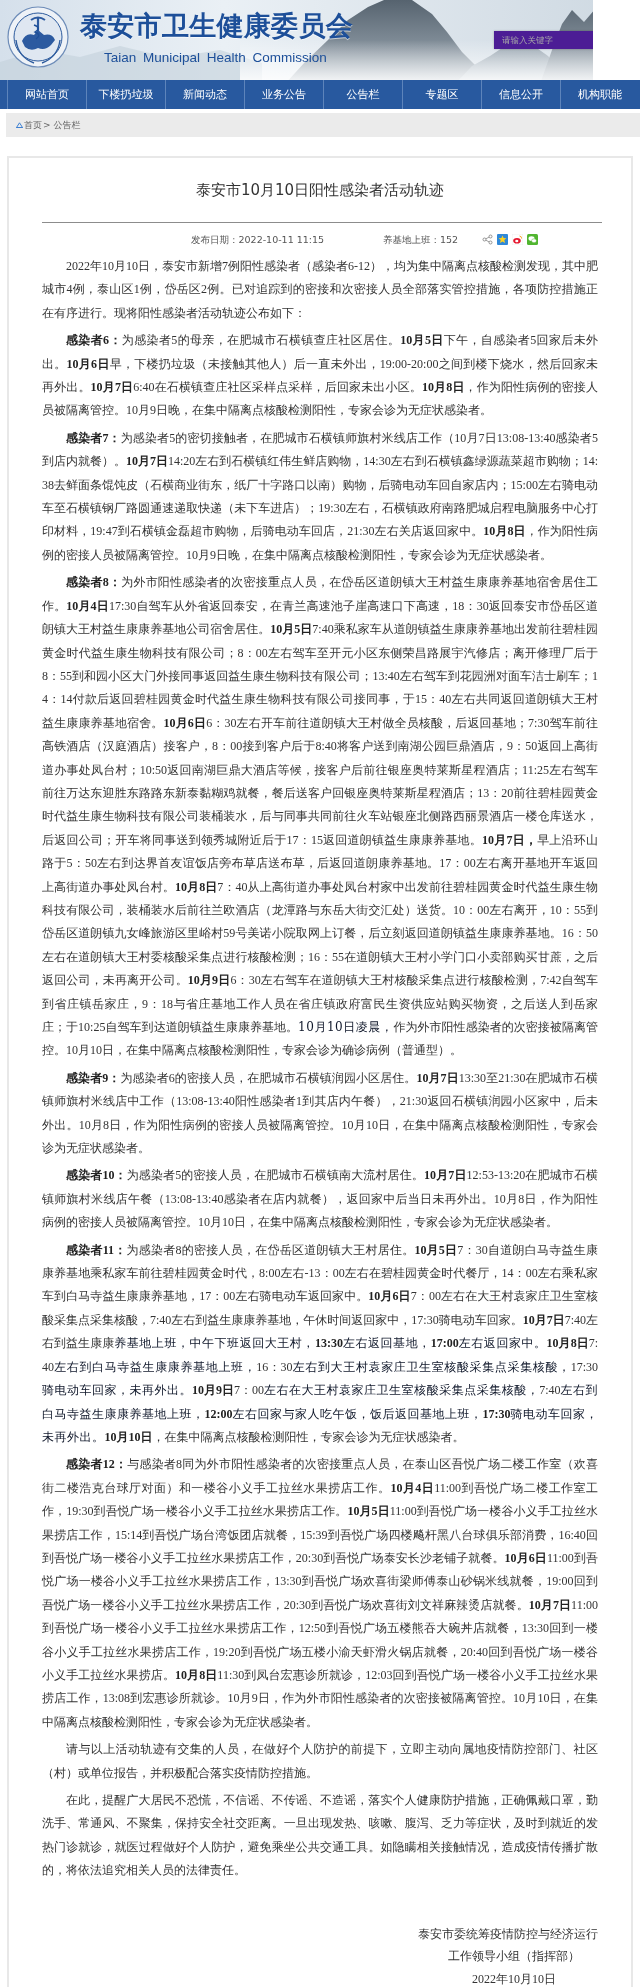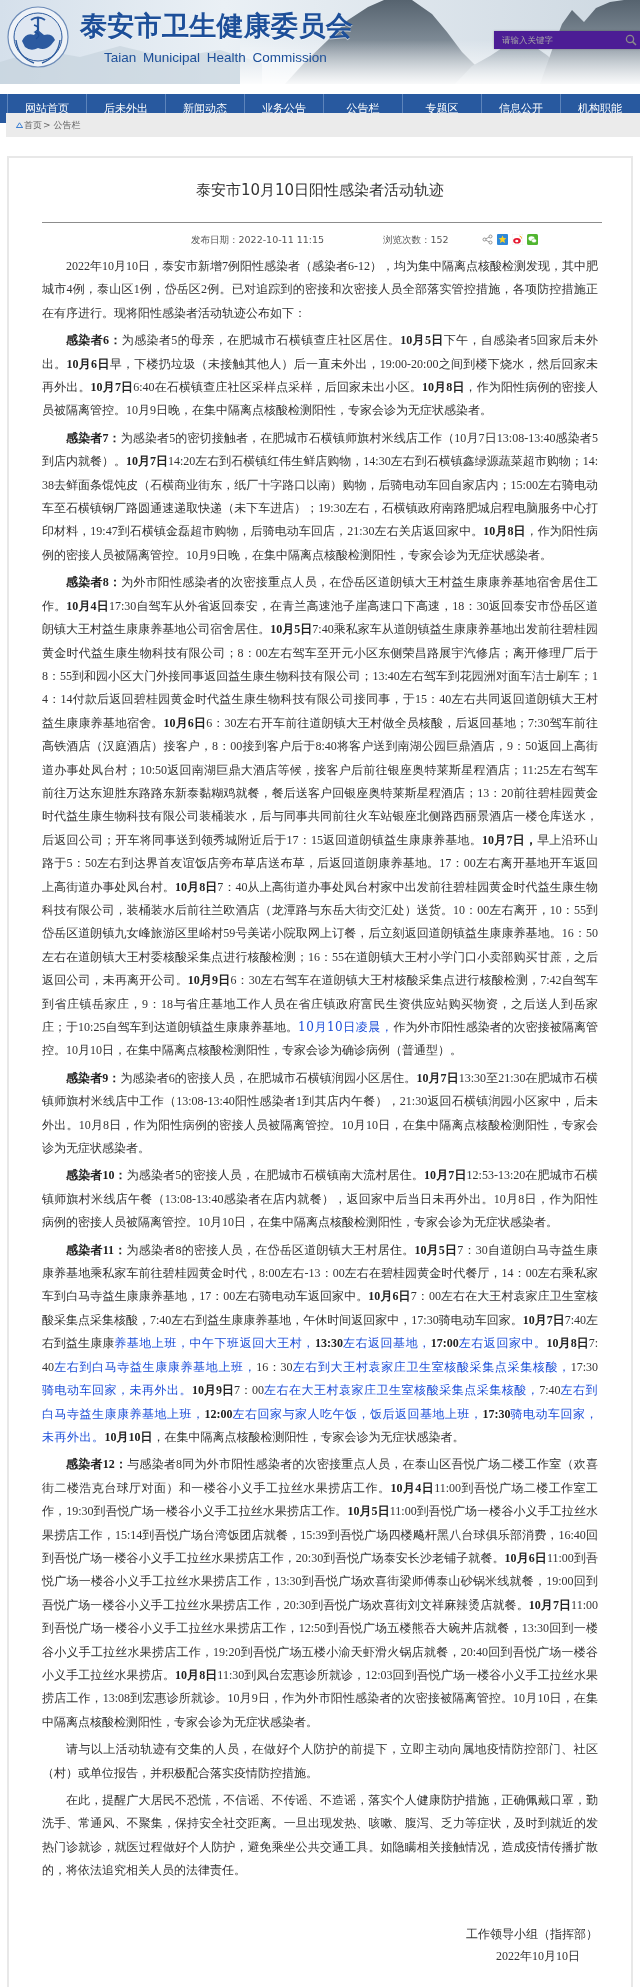--- a/index.html
+++ b/index.html
@@ -1,36 +1,36 @@
 <!DOCTYPE html>
 <html style="--nav_background: #28599f; --title_blue: #1d4f99; --breadcrumb_background: #ebebeb; --card_border: #e8e8e8; --text: #333333;"><head>
 <meta charset="utf-8">
 <style>
 * { margin:0; padding:0; box-sizing:border-box; }
 html, body { width:640px; height:1987px; overflow:hidden; background:#ffffff; }
 body { position:relative; font-family:"DejaVu Sans", sans-serif; color:var(--text, #333333); }
 
 
-.header { position:absolute; left:0; top:0; width:640px; height:84px; overflow:hidden; }
+.header { position:absolute; left:0; top:0; width:593px; height:84px; overflow:hidden; }
 .header .bg { position:absolute; left:0; top:0; }
 .logo { position:absolute; left:7px; top:6px; width:62px; height:62px; }
 .site-title { position:absolute; left:80px; top:8px; font-family:"DejaVu Serif", serif; font-weight:bold;
   font-size:27px; color:var(--title_blue, #1d4f99); white-space:nowrap; letter-spacing:0.3px;
   text-shadow:0 1px 0 rgba(255,255,255,.6); }
 .site-sub { position:absolute; left:104px; top:50px; font-family:"Liberation Sans", sans-serif; font-size:13.5px;
   color:var(--title_blue, #1d4f99); white-space:nowrap; word-spacing:3px; }
 .search { position:absolute; left:494px; top:31px; width:146px; height:18px; background:#4c1d95;
   box-shadow:0 0 2px rgba(0,0,0,.25); }
 .search input { position:absolute; left:0; top:0; width:128px; height:18px; border:none; outline:none;
   padding-left:8px; font-size:8.5px; color:#888; background:transparent; font-family:"DejaVu Sans", sans-serif; }
 .search input::placeholder { color:#a8a8a8; }
 .search .search-btn { position:absolute; right:3px; top:3px; width:12px; height:12px; cursor:pointer; }
 
 
-.nav { position:absolute; left:0; top:94px; width:640px; height:29px; background:var(--nav_background, #28599f);
+.nav { position:absolute; left:0; top:80px; width:640px; height:29px; background:var(--nav_background, #28599f);
   display:flex; padding-left:7px; }
 .nav-item { width:79px; height:29px; line-height:29px; text-align:center; color:#fff; font-size:11px;
   border-left:1px solid #5d84bb; white-space:nowrap; cursor:pointer; }
 
 
 .crumb { position:absolute; left:6px; top:113px; width:634px; height:24px; background:var(--breadcrumb_background, #ebebeb);
   font-size:9px; color:#666; line-height:24px; padding-left:10px; display:flex; align-items:center;text-align:right; }
 .crumb svg { margin-right:1px; }
 .crumb a { color:#666; text-decoration:none; cursor:pointer; }
 .crumb .sep { margin:0 3px 0 1px; }
@@ -43,21 +43,21 @@
 .meta { position:absolute; left:0; top:74px; width:100%; height:16px; font-size:9.5px; line-height:16px; color:#555; }
 .meta .date { position:absolute; left:182px; white-space:nowrap; }
 .meta .views { position:absolute; left:374px; white-space:nowrap; }
 .meta .share { position:absolute; left:473px; top:2px; display:flex; gap:4px; align-items:center; }
 .meta .share span { display:block; width:11px; height:11px; cursor:pointer; }
 
 .body { position:absolute; left:33px; top:97px; width:556px; font-size:12px; line-height:23.4px;
   font-family:"Liberation Serif", "DejaVu Serif", serif; color:#333; }
 .body p { text-indent:2em; margin-bottom:4px; text-align:justify; word-break:break-all; }
 .run-bold { font-weight:bold; color:#222; }
-.run-gray { color:#1d4ed8; font-family:"DejaVu Serif", serif; letter-spacing:0.5px; }
+.run-gray { color:#0f172a; font-family:"DejaVu Serif", serif; letter-spacing:0.5px; }
 .signature { margin-top:40px; text-align:right; line-height:22.5px; font-size:12px; }
 .signature div:nth-child(2) { padding-right:18px; }
 .signature div:nth-child(3) { padding-right:42px; }
 </style>
 </head>
 <body>
 
 <div class="header">
   <svg class="bg" width="640" height="84" viewBox="0 0 640 84">
     <defs>
@@ -106,21 +106,21 @@
     <input type="text" placeholder="请输入关键字" style="">
     <svg class="search-btn" viewBox="0 0 12 12">
       <circle cx="5" cy="5" r="3.6" fill="none" stroke="#8a8a8a" stroke-width="1.3"></circle>
       <line x1="7.6" y1="7.6" x2="11" y2="11" stroke="#8a8a8a" stroke-width="1.5"></line>
     </svg>
   </div>
 </div>
 
 <div class="nav">
   <div class="nav-item">网站首页</div>
-  <div class="nav-item">后未外出</div>
+  <div class="nav-item">下楼扔垃圾</div>
   <div class="nav-item">新闻动态</div>
   <div class="nav-item">业务公告</div>
   <div class="nav-item">公告栏</div>
   <div class="nav-item">专题区</div>
   <div class="nav-item">信息公开</div>
   <div class="nav-item">机构职能</div>
 </div>
 
 <div class="crumb">
   <svg width="7" height="6" viewBox="0 0 7 6">
@@ -131,21 +131,21 @@
   <span class="sep">&gt;</span>
   <a>公告栏</a>
 </div>
 
 <div class="card">
   <h1 class="art-title" style="font-weight:normal">泰安市10月10日阳性感染者活动轨迹</h1>
   <div class="rule"></div>
 
   <div class="meta">
     <span class="date"><span>发布日期：</span><span>2022-10-11 11:15</span></span>
-    <span class="views"><span>浏览次数：</span><span>152</span></span>
+    <span class="views"><span>养基地上班：</span><span>152</span></span>
     <div class="share">
       <span>
         <svg width="11" height="11" viewBox="0 0 11 11">
           <circle cx="8.5" cy="2.5" r="1.5" fill="none" stroke="#888" stroke-width="0.9"></circle>
           <circle cx="2.5" cy="5.5" r="1.5" fill="none" stroke="#888" stroke-width="0.9"></circle>
           <circle cx="8.5" cy="8.5" r="1.5" fill="none" stroke="#888" stroke-width="0.9"></circle>
           <line x1="3.8" y1="4.8" x2="7.2" y2="3.1" stroke="#888" stroke-width="0.8"></line>
           <line x1="3.8" y1="6.2" x2="7.2" y2="7.9" stroke="#888" stroke-width="0.8"></line>
         </svg>
       </span>
@@ -180,17 +180,18 @@
         <p><span class="run-bold">感染者7：</span><span class="run-normal">为感染者5的密切接触者，在肥城市石横镇师旗村米线店工作（10月7日13:08-13:40感染者5到店内就餐）。</span><span class="run-bold">10月7日</span><span class="run-normal">14:20左右到石横镇红伟生鲜店购物，14:30左右到石横镇鑫绿源蔬菜超市购物；14:38去鲜面条馄饨皮（石横商业街东，纸厂十字路口以南）购物，后骑电动车回自家店内；15:00左右骑电动车至石横镇钢厂路圆通速递取快递（未下车进店）；19:30左右，石横镇政府南路肥城启程电脑服务中心打印材料，19:47到石横镇金磊超市购物，后骑电动车回店，21:30左右关店返回家中。</span><span class="run-bold">10月8日</span><span class="run-normal">，作为阳性病例的密接人员被隔离管控。10月9日晚，在集中隔离点核酸检测阳性，专家会诊为无症状感染者。</span></p>
         <p><span class="run-bold">感染者8：</span><span class="run-normal">为外市阳性感染者的次密接重点人员，在岱岳区道朗镇大王村益生康康养基地宿舍居住工作。</span><span class="run-bold">10月4日</span><span class="run-normal">17:30自驾车从外省返回泰安，在青兰高速池子崖高速口下高速，18：30返回泰安市岱岳区道朗镇大王村益生康康养基地公司宿舍居住。</span><span class="run-bold">10月5日</span><span class="run-normal">7:40乘私家车从道朗镇益生康康养基地出发前往碧桂园黄金时代益生康生物科技有限公司；8：00左右驾车至开元小区东侧荣昌路展宇汽修店；离开修理厂后于8：55到和园小区大门外接同事返回益生康生物科技有限公司；13:40左右驾车到花园洲对面车洁士刷车；14：14付款后返回碧桂园黄金时代益生康生物科技有限公司接同事，于15：40左右共同返回道朗镇大王村益生康康养基地宿舍。</span><span class="run-bold">10月6日</span><span class="run-normal">6：30左右开车前往道朗镇大王村做全员核酸，后返回基地；7:30驾车前往高铁酒店（汉庭酒店）接客户，8：00接到客户后于8:40将客户送到南湖公园巨鼎酒店，9：50返回上高街道办事处凤台村；10:50返回南湖巨鼎大酒店等候，接客户后前往银座奥特莱斯星程酒店；11:25左右驾车前往万达东迎胜东路路东新泰黏糊鸡就餐，餐后送客户回银座奥特莱斯星程酒店；13：20前往碧桂园黄金时代益生康生物科技有限公司装桶装水，后与同事共同前往火车站银座北侧路西丽景酒店一楼仓库送水，后返回公司；开车将同事送到领秀城附近后于17：15返回道朗镇益生康康养基地。</span><span class="run-bold">10月7日，</span><span class="run-normal">早上沿环山路于5：50左右到达界首友谊饭店旁布草店送布草，后返回道朗康养基地。17：00左右离开基地开车返回上高街道办事处凤台村。</span><span class="run-bold">10月8日</span><span class="run-normal">7：40从上高街道办事处凤台村家中出发前往碧桂园黄金时代益生康生物科技有限公司，装桶装水后前往兰欧酒店（龙潭路与东岳大街交汇处）送货。10：00左右离开，10：55到岱岳区道朗镇九女峰旅游区里峪村59号美诺小院取网上订餐，后立刻返回道朗镇益生康康养基地。16：50左右在道朗镇大王村委核酸采集点进行核酸检测；16：55在道朗镇大王村小学门口小卖部购买甘蔗，之后返回公司，未再离开公司。</span><span class="run-bold">10月9日</span><span class="run-normal">6：30左右驾车在道朗镇大王村核酸采集点进行核酸检测，7:42自驾车到省庄镇岳家庄，9：18与省庄基地工作人员在省庄镇政府富民生资供应站购买物资，之后送人到岳家庄；于10:25自驾车到达道朗镇益生康康养基地。</span><span class="run-gray">10月10日凌晨，</span><span class="run-normal">作为外市阳性感染者的次密接被隔离管控。10月10日，在集中隔离点核酸检测阳性，专家会诊为确诊病例（普通型）。</span></p>
         <p><span class="run-bold">感染者9：</span><span class="run-normal">为感染者6的密接人员，在肥城市石横镇润园小区居住。</span><span class="run-bold">10月7日</span><span class="run-normal">13:30至21:30在肥城市石横镇师旗村米线店中工作（13:08-13:40阳性感染者1到其店内午餐），21:30返回石横镇润园小区家中，后未外出。10月8日，作为阳性病例的密接人员被隔离管控。10月10日，在集中隔离点核酸检测阳性，专家会诊为无症状感染者。</span></p>
         <p><span class="run-bold">感染者10：</span><span class="run-normal">为感染者5的密接人员，在肥城市石横镇南大流村居住。</span><span class="run-bold">10月7日</span><span class="run-normal">12:53-13:20在肥城市石横镇师旗村米线店午餐（13:08-13:40感染者在店内就餐），返回家中后当日未再外出。10月8日，作为阳性病例的密接人员被隔离管控。10月10日，在集中隔离点核酸检测阳性，专家会诊为无症状感染者。</span></p>
         <p><span class="run-bold">感染者11：</span><span class="run-normal">为感染者8的密接人员，在岱岳区道朗镇大王村居住。</span><span class="run-bold">10月5日</span><span class="run-normal">7：30自道朗白马寺益生康康养基地乘私家车前往碧桂园黄金时代，8:00左右-13：00左右在碧桂园黄金时代餐厅，14：00左右乘私家车到白马寺益生康康养基地，17：00左右骑电动车返回家中。</span><span class="run-bold">10月6日</span><span class="run-normal">7：00左右在大王村袁家庄卫生室核酸采集点采集核酸，7:40左右到益生康康养基地，午休时间返回家中，17:30骑电动车回家。</span><span class="run-bold">10月7日</span><span class="run-normal">7:40左右到益生康康</span><span class="run-gray">养基地上班，中午下班返回大王村，</span><span class="run-bold">13:30</span><span class="run-gray">左右返回基地，</span><span class="run-bold">17:00</span><span class="run-gray">左右返回家中。</span><span class="run-bold">10月8日</span><span class="run-normal">7:40</span><span class="run-gray">左右到白马寺益生康康养基地上班，</span><span class="run-normal">16：30</span><span class="run-gray">左右到大王村袁家庄卫生室核酸采集点采集核酸，</span><span class="run-normal">17:30</span><span class="run-gray">骑电动车回家，未再外出。</span><span class="run-bold">10月9日</span><span class="run-normal">7：00</span><span class="run-gray">左右在大王村袁家庄卫生室核酸采集点采集核酸，</span><span class="run-normal">7:40</span><span class="run-gray">左右到白马寺益生康康养基地上班，</span><span class="run-bold">12:00</span><span class="run-gray">左右回家与家人吃午饭，饭后返回基地上班，</span><span class="run-bold">17:30</span><span class="run-gray">骑电动车回家，未再外出。</span><span class="run-bold">10月10日</span><span class="run-normal">，在集中隔离点核酸检测阳性，专家会诊为无症状感染者。</span></p>
         <p><span class="run-bold">感染者12：</span><span class="run-normal">与感染者8同为外市阳性感染者的次密接重点人员，在泰山区吾悦广场二楼工作室（欢喜街二楼浩克台球厅对面）和一楼谷小义手工拉丝水果捞店工作。</span><span class="run-bold">10月4日</span><span class="run-normal">11:00到吾悦广场二楼工作室工作，19:30到吾悦广场一楼谷小义手工拉丝水果捞店工作。</span><span class="run-bold">10月5日</span><span class="run-normal">11:00到吾悦广场一楼谷小义手工拉丝水果捞店工作，15:14到吾悦广场台湾饭团店就餐，15:39到吾悦广场四楼飚杆黑八台球俱乐部消费，16:40回到吾悦广场一楼谷小义手工拉丝水果捞店工作，20:30到吾悦广场泰安长沙老铺子就餐。</span><span class="run-bold">10月6日</span><span class="run-normal">11:00到吾悦广场一楼谷小义手工拉丝水果捞店工作，13:30到吾悦广场欢喜街梁师傅泰山砂锅米线就餐，19:00回到吾悦广场一楼谷小义手工拉丝水果捞店工作，20:30到吾悦广场欢喜街刘文祥麻辣烫店就餐。</span><span class="run-bold">10月7日</span><span class="run-normal">11:00到吾悦广场一楼谷小义手工拉丝水果捞店工作，12:50到吾悦广场五楼熊吞大碗丼店就餐，13:30回到一楼谷小义手工拉丝水果捞店工作，19:20到吾悦广场五楼小渝天虾滑火锅店就餐，20:40回到吾悦广场一楼谷小义手工拉丝水果捞店。</span><span class="run-bold">10月8日</span><span class="run-normal">11:30到凤台宏惠诊所就诊，12:03回到吾悦广场一楼谷小义手工拉丝水果捞店工作，13:08到宏惠诊所就诊。10月9日，作为外市阳性感染者的次密接被隔离管控。10月10日，在集中隔离点核酸检测阳性，专家会诊为无症状感染者。</span></p>
         <p><span class="run-normal">请与以上活动轨迹有交集的人员，在做好个人防护的前提下，立即主动向属地疫情防控部门、社区（村）或单位报告，并积极配合落实疫情防控措施。</span></p>
         <p><span class="run-normal">在此，提醒广大居民不恐慌，不信谣、不传谣、不造谣，落实个人健康防护措施，正确佩戴口罩，勤洗手、常通风、不聚集，保持安全社交距离。一旦出现发热、咳嗽、腹泻、乏力等症状，及时到就近的发热门诊就诊，就医过程做好个人防护，避免乘坐公共交通工具。如隐瞒相关接触情况，造成疫情传播扩散的，将依法追究相关人员的法律责任。</span></p>
       </div>
     <div class="signature">
+      <div>泰安市委统筹疫情防控与经济运行</div>
       <div>工作领导小组（指挥部）</div>
       <div>2022年10月10日</div>
     </div>
   </div>
 </div>
 
 </body></html>

